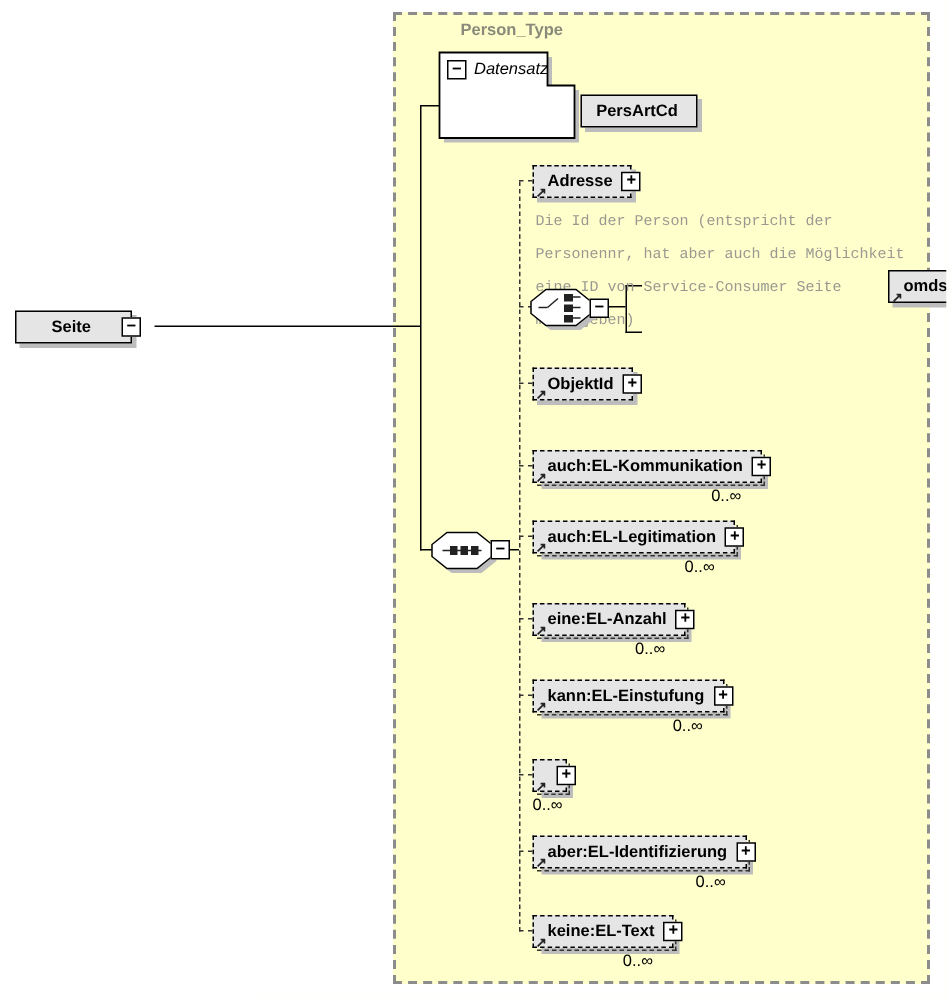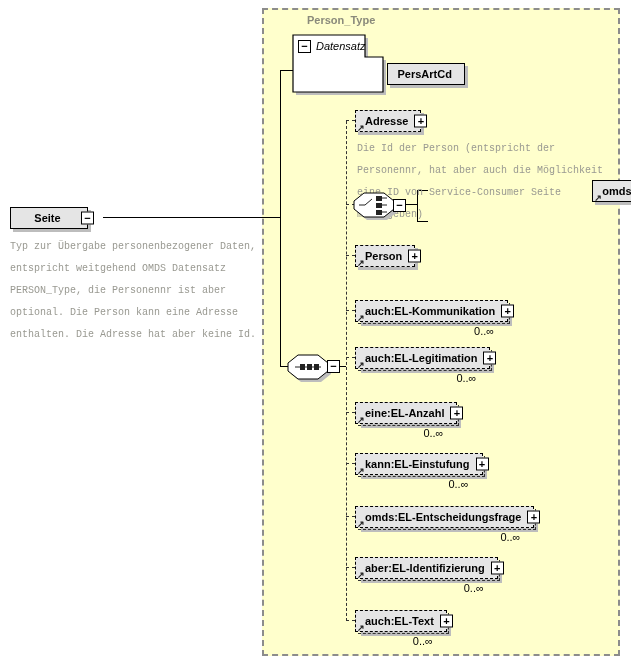--- a/index.html
+++ b/index.html
@@ -52,21 +52,20 @@
   
   <div class="ct">
     <div class="ct-label">Person_Type</div>
   </div>
 
   
   <div class="el-box solid center abs" style="left:10px;top:207px;min-width:78px;">
     <span>Seite</span>
     <span class="pm">−</span>
   </div>
-  <div class="annot" style="left:10px;top:236px;width:262px;">Typ zur Übergabe personenbezogener Daten, entspricht weitgehend OMDS Datensatz PERSON_Type, die Personennr ist aber optional. Die Person kann eine Adresse enthalten. Die Adresse hat aber keine Id.</div>
 
   
   <div class="hline" style="left:103px;top:217px;width:177px;"></div>
   <div class="vline" style="left:280px;top:70px;height:297px;"></div>
   <div class="hline" style="left:280px;top:70px;width:13px;"></div>
   <div class="hline" style="left:280px;top:366px;width:9px;"></div>
 
   
   <svg style="left:290px;top:32px;" width="100" height="66">
     <polygon points="6,6 78,6 78,28 96,28 96,63 6,63" fill="#bdbdbd"></polygon>
@@ -136,21 +135,21 @@
     <span class="ref">↗</span>
     <span>omds:NATUERLICHE_PERSON</span>
 
   </div>
   
 
   
   <div class="row-wrap" style="left:355px;top:245px;">
     <div class="el-box dashed">
       <span class="ref">↗</span>
-      <span>Person</span>
+      <span>ObjektId</span>
       <span class="pm">+</span>
     </div>
   </div>
 
   
   <div class="row-wrap" style="left:355px;top:300px;">
     <div class="el-box dashed multi">
       <span class="ref">↗</span>
       <span>auch:EL-Kommunikation</span>
       <span class="pm">+</span>
@@ -181,37 +180,36 @@
       <span class="ref">↗</span>
       <span>kann:EL-Einstufung</span>
       <span class="pm">+</span>
     </div>
     <div class="card">0..∞</div>
   </div>
 
   <div class="row-wrap" style="left:355px;top:506px;">
     <div class="el-box dashed multi">
       <span class="ref">↗</span>
-      <span>omds:EL-Entscheidungsfrage</span>
       <span class="pm">+</span>
     </div>
     <div class="card">0..∞</div>
   </div>
 
   <div class="row-wrap" style="left:355px;top:557px;">
     <div class="el-box dashed multi">
       <span class="ref">↗</span>
       <span>aber:EL-Identifizierung</span>
       <span class="pm">+</span>
     </div>
     <div class="card">0..∞</div>
   </div>
 
   <div class="row-wrap" style="left:355px;top:610px;">
     <div class="el-box dashed multi">
       <span class="ref">↗</span>
-      <span>auch:EL-Text</span>
+      <span>keine:EL-Text</span>
       <span class="pm">+</span>
     </div>
     <div class="card">0..∞</div>
   </div>
 
 </div>
 
 </body></html>

